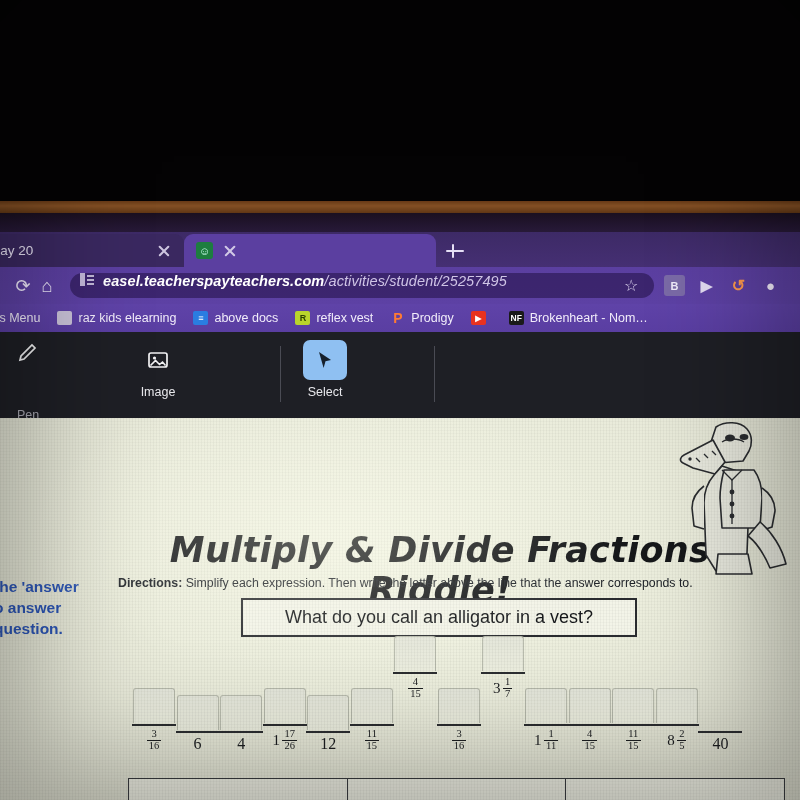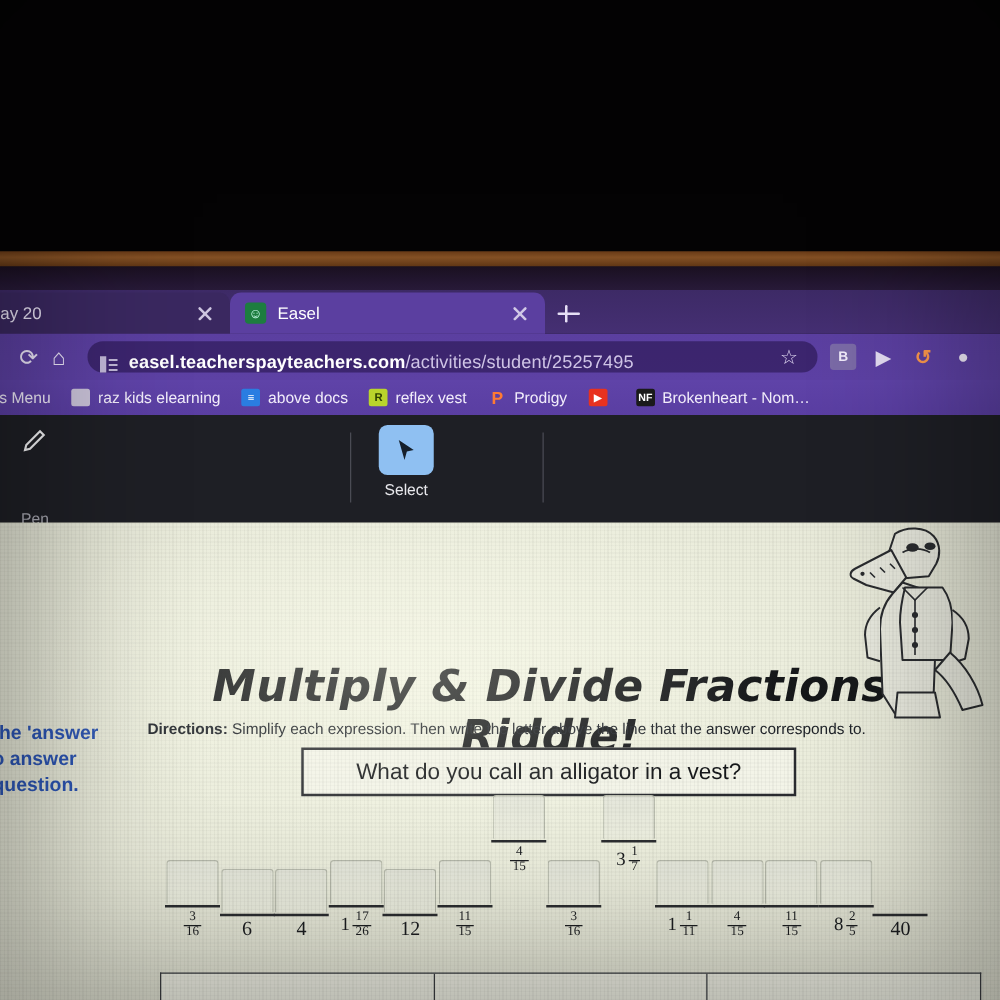--- a/index.html
+++ b/index.html
@@ -44,21 +44,21 @@
   .newtab:before{left:2px;top:10px;width:18px;height:2.2px;}
   .newtab:after{left:7.9px;top:4px;width:2.2px;height:14px;}
 
   .omnibar{position:absolute;left:0;top:35px;width:800px;height:37px;
     background:linear-gradient(180deg,#5b3fa0 0%,#5d41a4 100%);}
   .nav-ic{position:absolute;top:8px;width:22px;height:22px;color:#efe9fb;
     font-size:18px;line-height:22px;text-align:center;}
   .reload{left:12px;}
   .home{left:36px;}
   .urlbox{position:absolute;left:70px;top:6px;width:584px;height:25px;border-radius:13px;
-    background:rgba(30,14,64,.52);display:flex;align-items:flex-end;padding:0 10px;box-sizing:border-box;}
+    background:rgba(30,14,64,.52);display:flex;align-items:flex-start;padding:0 10px;box-sizing:border-box;font-style:italic;}
   .site-ic{width:14px;height:13px;margin-right:9px;flex:none;position:relative;opacity:.85;}
   .site-ic:before{content:"";position:absolute;left:0;top:0;width:5px;height:13px;background:#d9d2ea;}
   .site-ic:after{content:"";position:absolute;left:7px;top:2px;width:7px;height:11px;
     background:repeating-linear-gradient(180deg,#d9d2ea 0 2px,transparent 2px 4px);}
   .url{font-size:14.5px;white-space:nowrap;letter-spacing:.1px;}
   .url b{color:#ffffff;font-weight:700;}
   .url span{color:#cfc4e6;font-weight:400;}
   .star{position:absolute;left:624px;top:9px;font-size:16px;color:#ddd5ef;}
   .ext{position:absolute;top:8px;width:21px;height:21px;border-radius:3px;
     font-size:11px;font-weight:700;display:flex;align-items:center;justify-content:center;}
@@ -148,21 +148,20 @@
 
   <div id="browser">
 
     <div class="tabstrip">
       <div class="tab inactive">
         <span class="tab-title">sday, May 20</span>
         <span class="tab-x"></span>
       </div>
       <div class="tab active">
         <span class="tab-fav">☺</span>
-        <span class="tab-title">Easel</span>
         <span class="tab-x"></span>
       </div>
       <div class="newtab"></div>
     </div>
 
     <div class="omnibar">
       <div class="nav-ic reload">⟳</div>
       <div class="nav-ic home">⌂</div>
       <div class="urlbox">
         <span class="site-ic"></span>
@@ -209,20 +208,30 @@
       <div class="tool" style="left:-5px">
         <div class="tool-ic">
           <svg width="24" height="24" viewBox="0 0 24 24">
               <path d="M4 20l1-4L16 5l3 3L8 19z" fill="none" stroke="currentColor" stroke-width="1.7"></path>
             </svg>
         </div>
         <div class="tool-lb dim">Pen</div>
       </div>
 
 
+      <div class="tool" style="left:125px">
+        <div class="tool-ic">
+          <svg width="26" height="24" viewBox="0 0 26 24">
+              <rect x="4" y="5" width="18" height="14" rx="2" fill="none" stroke="currentColor" stroke-width="1.7"></rect>
+              <circle cx="9.5" cy="10" r="1.6" fill="currentColor"></circle>
+              <path d="M5.5 17.5l5-5 4 4 3-2.5 3 3.5" fill="none" stroke="currentColor" stroke-width="1.6"></path>
+            </svg>
+        </div>
+        <div class="tool-lb">Image</div>
+      </div>
 
 
       <div class="tsep" style="left:280px"></div>
 
       <div class="tool" style="left:292px">
         <div class="tool-ic on">
           <svg width="22" height="22" viewBox="0 0 22 22">
               <path d="M5 3l12 8-5.5 1.2L9.6 19z" fill="#16202c"></path>
             </svg>
         </div>

